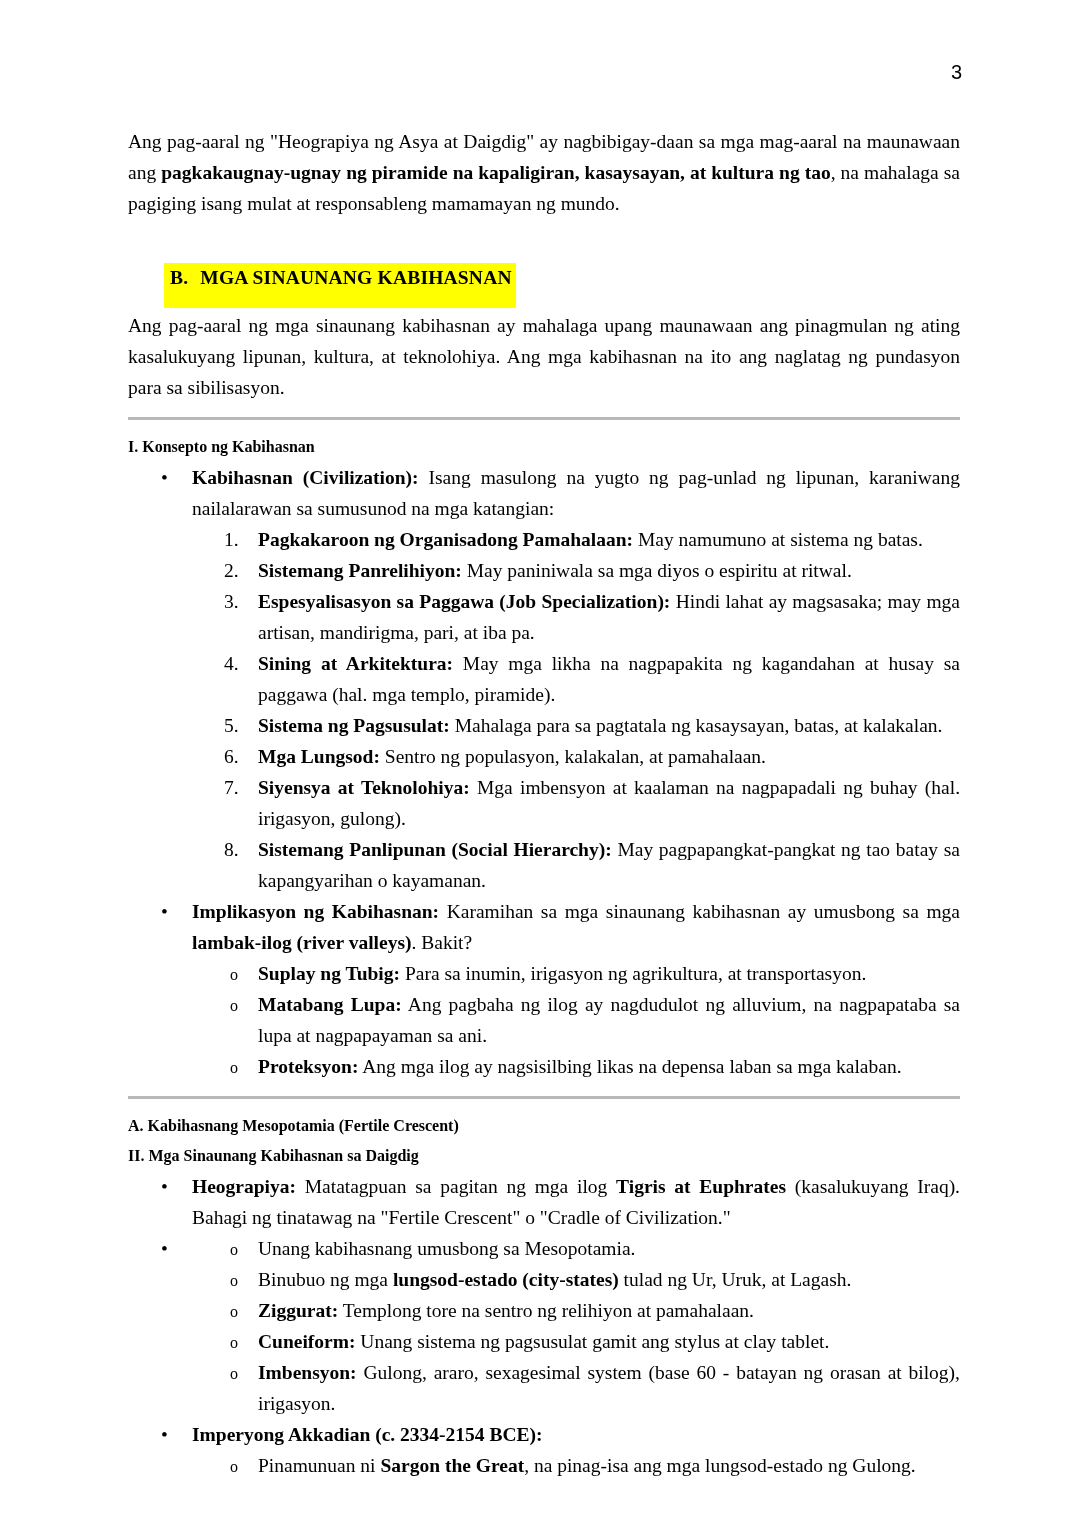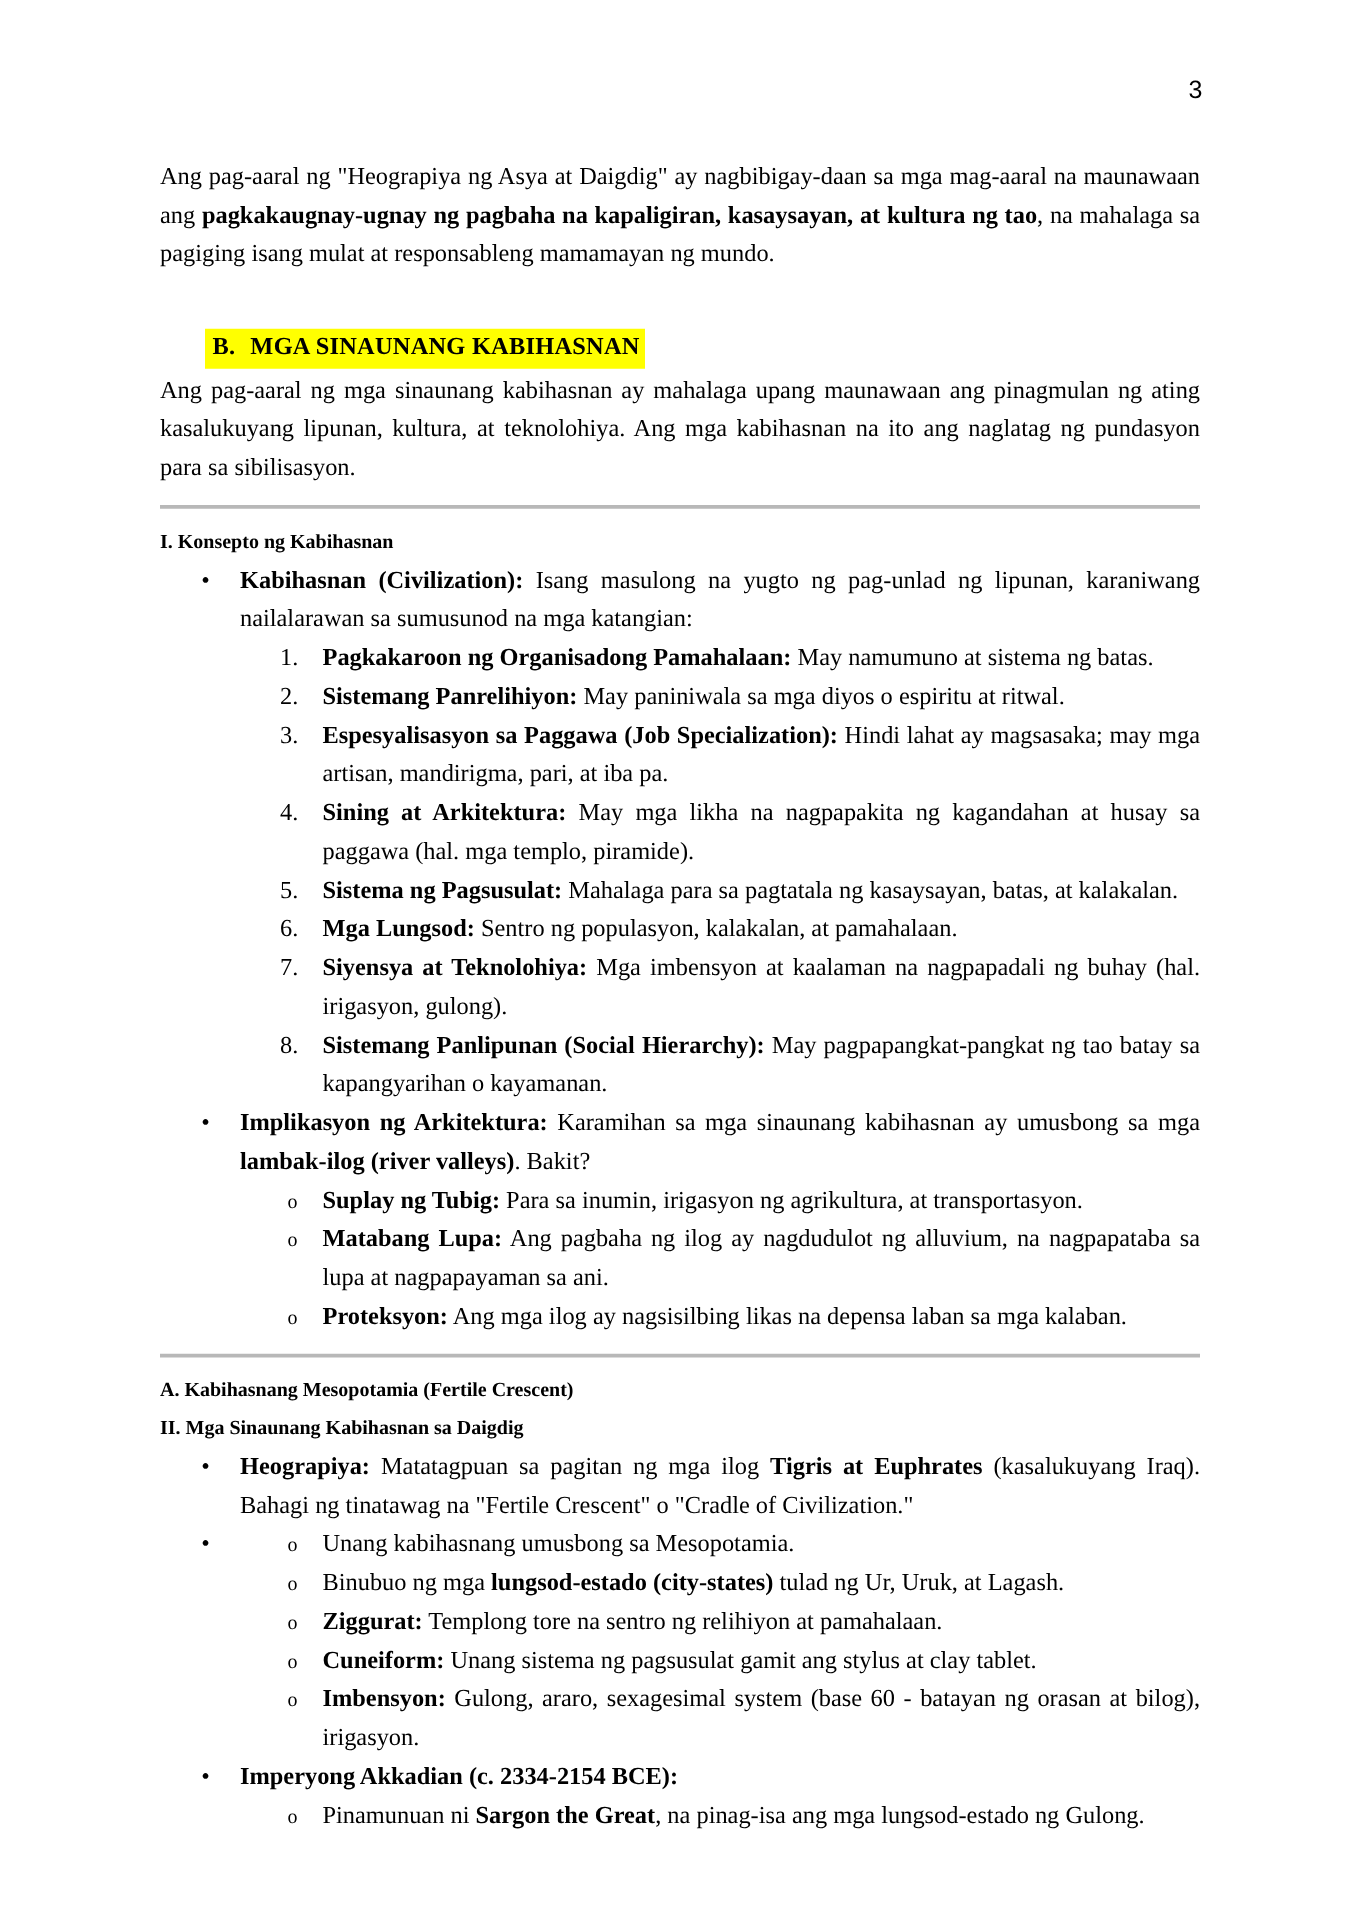--- a/index.html
+++ b/index.html
@@ -55,21 +55,21 @@
 
   .heading-b {
     margin-left: 36px;
     margin-bottom: 2px;
   }
   .heading-b .hl {
     background: #ffff00;
     font-weight: bold;
     font-size: 19.5px;
     line-height: 28px;
-    padding: 1px 4px 3px 6px;
+    padding: 1px 4px 16px 6px;
     display: inline-block;
     letter-spacing: 0.2px;
   }
   .heading-b .hl .letter { margin-right: 12px; }
 
   hr.rule {
     border: 0;
     border-top: 3px solid #b8b8b8;
     margin: 14px 0 12px 0;
     width: 100%;
@@ -146,21 +146,21 @@
 </style>
 </head>
 <body>
 
 <div class="page">
 
   <div class="page-number">3</div>
 
   <div class="content">
 
-    <p class="para"><span>Ang pag-aaral ng "Heograpiya ng Asya at Daigdig" ay nagbibigay-daan sa mga mag-aaral na maunawaan ang </span><span class="b">pagkakaugnay-ugnay ng pagbaha na kapaligiran, kasaysayan, at kultura ng tao</span><span>, na mahalaga sa pagiging isang mulat at responsableng mamamayan ng mundo.</span></p>
+    <p class="para"><span>Ang pag-aaral ng "Heograpiya ng Asya at Daigdig" ay nagbibigay-daan sa mga mag-aaral na maunawaan ang </span><span class="b">pagkakaugnay-ugnay ng piramide na kapaligiran, kasaysayan, at kultura ng tao</span><span>, na mahalaga sa pagiging isang mulat at responsableng mamamayan ng mundo.</span></p>
 
     <div class="gap-lg"></div>
 
     <div class="heading-b"><span class="hl"><span class="letter">B.</span><span>MGA SINAUNANG KABIHASNAN</span></span></div>
 
     <p class="para">Ang pag-aaral ng mga sinaunang kabihasnan ay mahalaga upang maunawaan ang pinagmulan ng ating kasalukuyang lipunan, kultura, at teknolohiya. Ang mga kabihasnan na ito ang naglatag ng pundasyon para sa sibilisasyon.</p>
 
     <hr class="rule">
 
     <div class="sec-head">I. Konsepto ng Kabihasnan</div>
@@ -203,21 +203,21 @@
       </li>
       <li>
         <span class="marker">8.</span>
         <span class="b">Sistemang Panlipunan (Social Hierarchy):</span><span> May pagpapangkat-pangkat ng tao batay sa kapangyarihan o kayamanan.</span>
       </li>
     </ol>
 
     <ul class="lvl1">
       <li>
         <span class="marker">•</span>
-        <span class="b">Implikasyon ng Arkitektura:</span><span> Karamihan sa mga sinaunang kabihasnan ay umusbong sa mga </span><span class="b">lambak-ilog (river valleys)</span><span>. Bakit?</span>
+        <span class="b">Implikasyon ng Kabihasnan:</span><span> Karamihan sa mga sinaunang kabihasnan ay umusbong sa mga </span><span class="b">lambak-ilog (river valleys)</span><span>. Bakit?</span>
       </li>
     </ul>
 
     <ul class="lvl2o">
       <li>
         <span class="marker">o</span>
         <span class="b">Suplay ng Tubig:</span><span> Para sa inumin, irigasyon ng agrikultura, at transportasyon.</span>
       </li>
       <li>
         <span class="marker">o</span>

